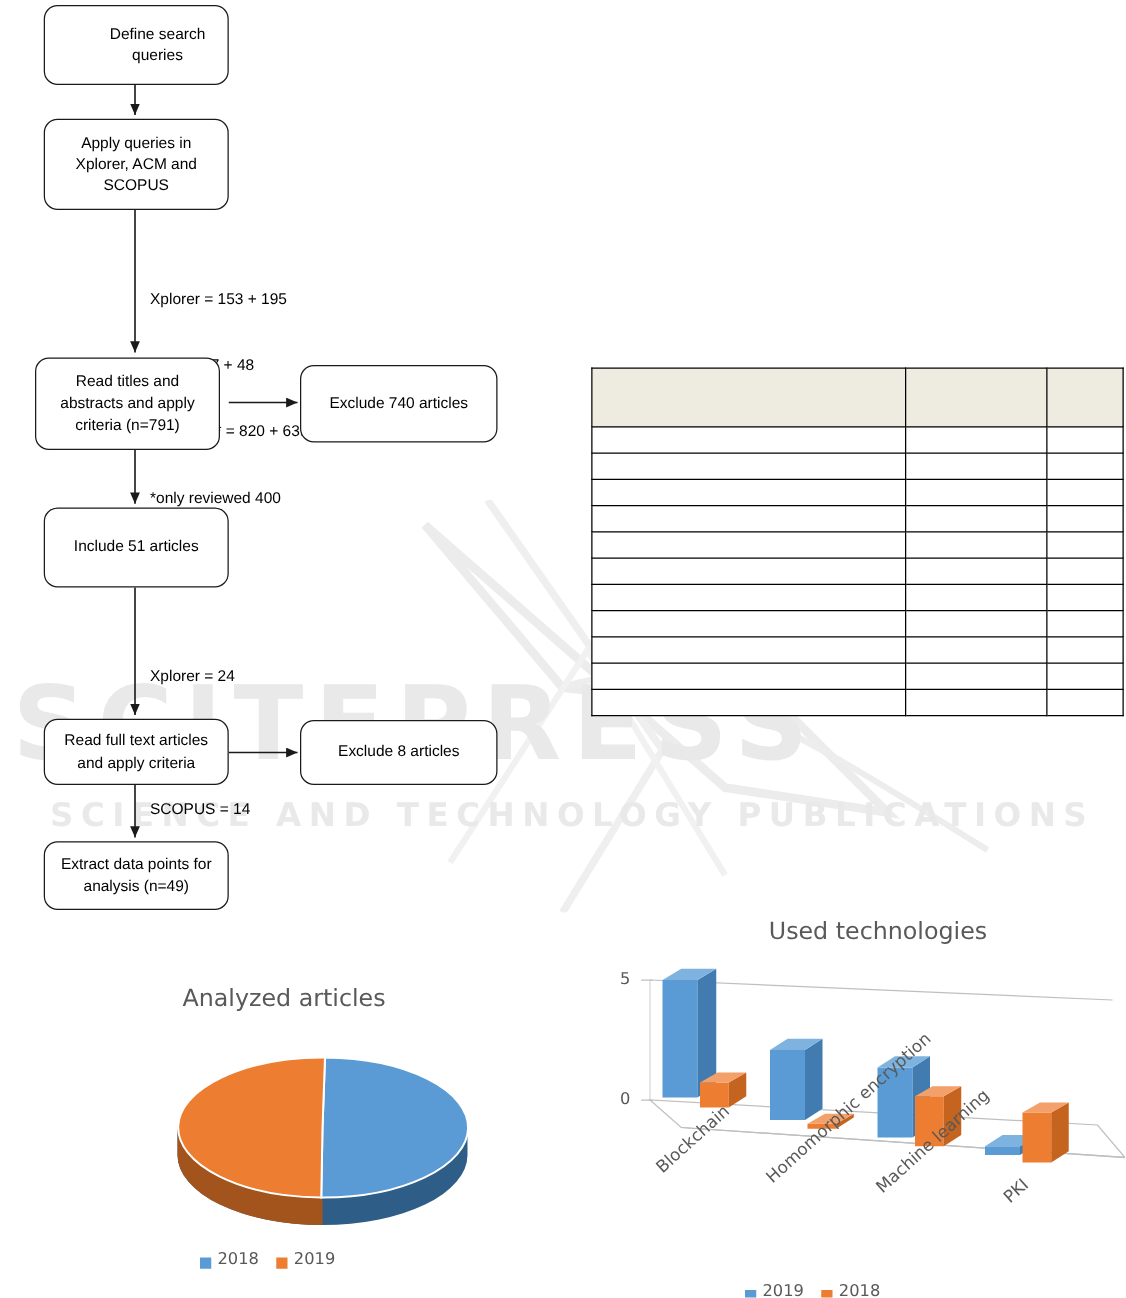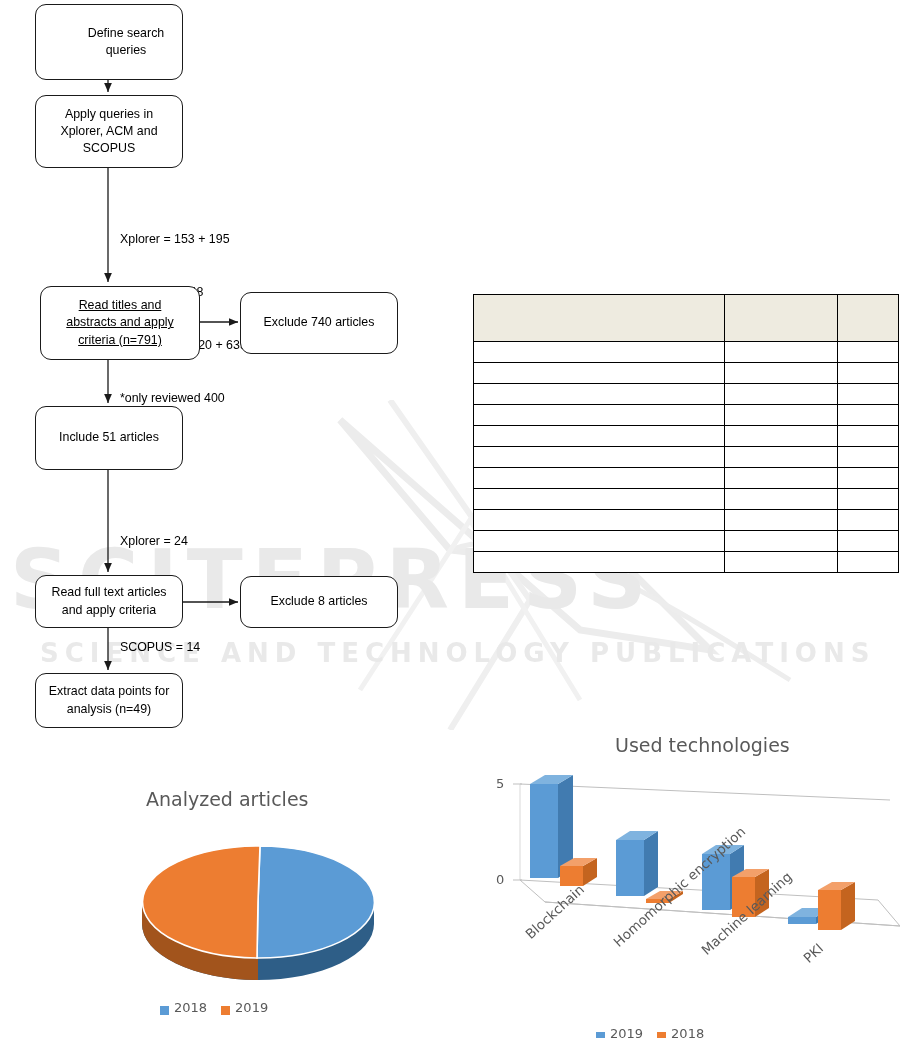--- a/index.html
+++ b/index.html
@@ -92,39 +92,39 @@
       </defs>
       <line x1="108" y1="68" x2="108" y2="92" stroke="#1a1a1a" stroke-width="1.3" marker-end="url(#ah)"></line>
       <line x1="108" y1="168" x2="108" y2="282" stroke="#1a1a1a" stroke-width="1.3" marker-end="url(#ah)"></line>
       <line x1="108" y1="360" x2="108" y2="403" stroke="#1a1a1a" stroke-width="1.3" marker-end="url(#ah)"></line>
       <line x1="108" y1="470" x2="108" y2="572" stroke="#1a1a1a" stroke-width="1.3" marker-end="url(#ah)"></line>
       <line x1="108" y1="628" x2="108" y2="670" stroke="#1a1a1a" stroke-width="1.3" marker-end="url(#ah)"></line>
       <line x1="183" y1="322" x2="238" y2="322" stroke="#1a1a1a" stroke-width="1.3" marker-end="url(#ah)"></line>
       <line x1="183" y1="602" x2="238" y2="602" stroke="#1a1a1a" stroke-width="1.3" marker-end="url(#ah)"></line>
     </svg>
 
-    <div class="node" style="left:35px;top:4px;width:148px;height:76px;padding-left:40px;">
+    <div class="node" style="left:35px;top:4px;width:148px;height:64px;padding-left:40px;">
       <span style="white-space:pre-line;">Define search
 queries</span>
     </div>
 
     <div class="node" style="left:35px;top:95px;width:148px;height:73px;">
       <span style="white-space:pre-line;">Apply queries in
 Xplorer, ACM and
 SCOPUS</span>
     </div>
 
     <div class="sidetext" style="left:120px;top:196px;">
       <div>Xplorer = 153 + 195</div>
       <div>ACM = 87 + 48</div>
       <div>SCOPUS* = 820 + 639</div>
       <div>*only reviewed 400</div>
     </div>
 
-    <div class="node" style="left:40px;top:286px;width:160px;height:74px;text-decoration:underline;">
+    <div class="node" style="left:28px;top:286px;width:148px;height:74px;">
       <span style="white-space:pre-line;">Read titles and
 abstracts and apply
 criteria (n=791)</span>
     </div>
 
     <div class="node" style="left:240px;top:292px;width:158px;height:62px;">
       <span style="white-space:pre-line;">Exclude 740 articles</span>
     </div>
 
     <div class="node" style="left:35px;top:406px;width:148px;height:64px;">

